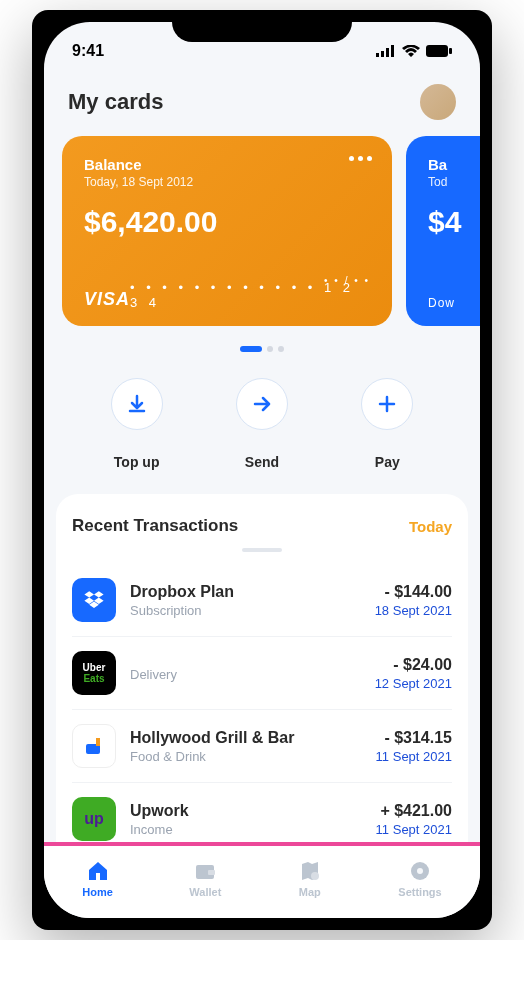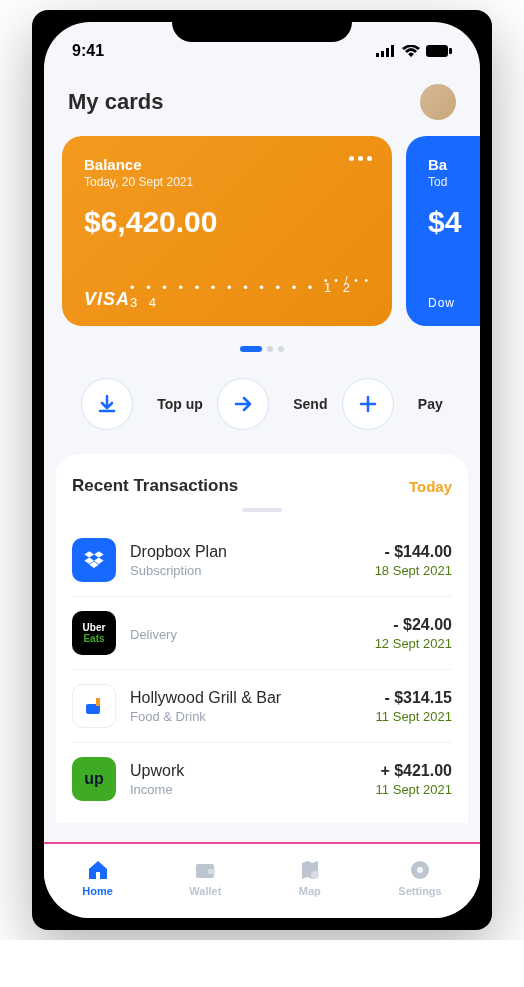--- a/index.html
+++ b/index.html
@@ -23,38 +23,38 @@
     .card-more { position: absolute; top: 20px; right: 20px; display: flex; gap: 4px; }
     .card-more span { width: 5px; height: 5px; background: #fff; border-radius: 50%; }
     .card-bottom { position: absolute; bottom: 16px; left: 22px; right: 22px; display: flex; justify-content: space-between; align-items: flex-end; }
     .card-brand { font-size: 18px; font-weight: 800; font-style: italic; letter-spacing: 1px; }
     .card-number { font-size: 13px; letter-spacing: 4px; }
     .card-expiry { font-size: 10px; position: absolute; right: 22px; bottom: 40px; letter-spacing: 2px; }
     .dots-indicator { display: flex; justify-content: center; gap: 5px; margin-top: 12px; }
     .dot { width: 6px; height: 6px; border-radius: 3px; background: #d4d8e0; }
     .dot.active { width: 22px; background: #1769ff; }
     .actions-row { display: flex; justify-content: space-around; padding: 26px 12px 24px; }
-    .action-btn { display: flex; flex-direction: row; align-items: center; gap: 24px; justify-content: space-between; }
+    .action-btn { display: flex; flex-direction: column; align-items: center; gap: 24px; justify-content: space-between; }
     .action-circle { width: 52px; height: 52px; border: 1.5px solid #d8e4f5; border-radius: 50%; display: flex; align-items: center; justify-content: center; background: #fff; }
     .action-label { font-size: 14px; font-weight: 600; color: #2a2a2a; }
     .transactions-section { background: #fff; border-radius: 22px 22px 0 0; padding: 22px 16px 8px; margin: 0 -6px; }
     .trans-header { display: flex; justify-content: space-between; align-items: center; margin-bottom: 12px; }
     .trans-title { font-size: 17px; font-weight: 700; color: #2a2a2a; }
     .trans-search { font-size: 15px; font-weight: 700; color: #f5a623; }
     .drag-handle { width: 40px; height: 4px; background: #e2e6ec; border-radius: 2px; margin: 0 auto 12px; }
     .trans-item { display: flex; align-items: center; gap: 14px; padding: 14px 0; border-bottom: 1px solid #f0f2f5; }
     .trans-item:last-child { border-bottom: none; }
     .trans-icon { width: 44px; height: 44px; border-radius: 10px; display: flex; align-items: center; justify-content: center; flex-shrink: 0; }
     .trans-info { flex: 1; }
-    .trans-name { font-size: 16px; font-weight: 400; color: #2a2a2a; }
+    .trans-name { font-size: 16px; font-weight: 700; color: #2a2a2a; }
     .trans-cat { font-size: 13px; color: #9aa3b0; margin-top: 2px; }
     .trans-right { text-align: right; }
     .trans-amount { font-size: 16px; font-weight: 700; color: #2a2a2a; }
-    .trans-date { font-size: 13px; color: #4d7c0f; margin-top: 2px; }
-    .nav-bar { position: absolute; bottom: 0; left: 0; right: 0; height: 76px; background: #fff; display: flex; justify-content: space-around; align-items: center; border-top: 2px solid #ec4899; padding-bottom: 8px; }
+    .trans-date { font-size: 13px; color: #1d4ed8; margin-top: 2px; }
+    .nav-bar { position: absolute; bottom: 0; left: 0; right: 0; height: 76px; background: #fff; display: flex; justify-content: space-around; align-items: center; border-top: 4px solid #ec4899; padding-bottom: 8px; }
     .nav-item { display: flex; flex-direction: column; align-items: center; gap: 3px; }
     .nav-label { font-size: 11px; font-weight: 600; color: #bcc5d0; }
     .nav-item.active .nav-label { color: #1769ff; }
     svg { display: block; }
   </style>
 </head>
 <body>
 
 <div class="phone-frame">
   <div class="notch"></div>
@@ -87,21 +87,21 @@
       </div>
 
       <div class="cards-container">
         <div class="card card-orange">
           <div class="card-more">
               <span></span>
               <span></span>
               <span></span>
             </div>
           <div class="card-label">Balance</div>
-          <div class="card-date">Today, 20 Sept 2021</div>
+          <div class="card-date">Today, 18 Sept 2012</div>
           <div class="card-balance">$6,420.00</div>
           <div class="card-expiry">• • / • •</div>
           <div class="card-bottom">
             <div class="card-brand">VISA</div>
             <div class="card-number">• • • •   • • • •   • • • •   1 2 3 4</div>
           </div>
         </div>
         <div class="card card-blue">
           <div class="card-label">Ba</div>
           <div class="card-date">Tod</div>
@@ -193,21 +193,21 @@
             <div class="trans-name">Hollywood Grill &amp; Bar</div>
             <div class="trans-cat">Food &amp; Drink</div>
           </div>
           <div class="trans-right">
             <div class="trans-amount">- $314.15</div>
             <div class="trans-date">11 Sept 2021</div>
           </div>
         </div>
 
         <div class="trans-item">
-          <div class="trans-icon" style="background:#3fab24;color:#0f172a;font-weight:700;font-size:16px">up</div>
+          <div class="trans-icon" style="background:#3fab24;color:#4c1d95;font-weight:700;font-size:16px">up</div>
           <div class="trans-info">
             <div class="trans-name">Upwork</div>
             <div class="trans-cat">Income</div>
           </div>
           <div class="trans-right">
             <div class="trans-amount">+ $421.00</div>
             <div class="trans-date">11 Sept 2021</div>
           </div>
         </div>
 

